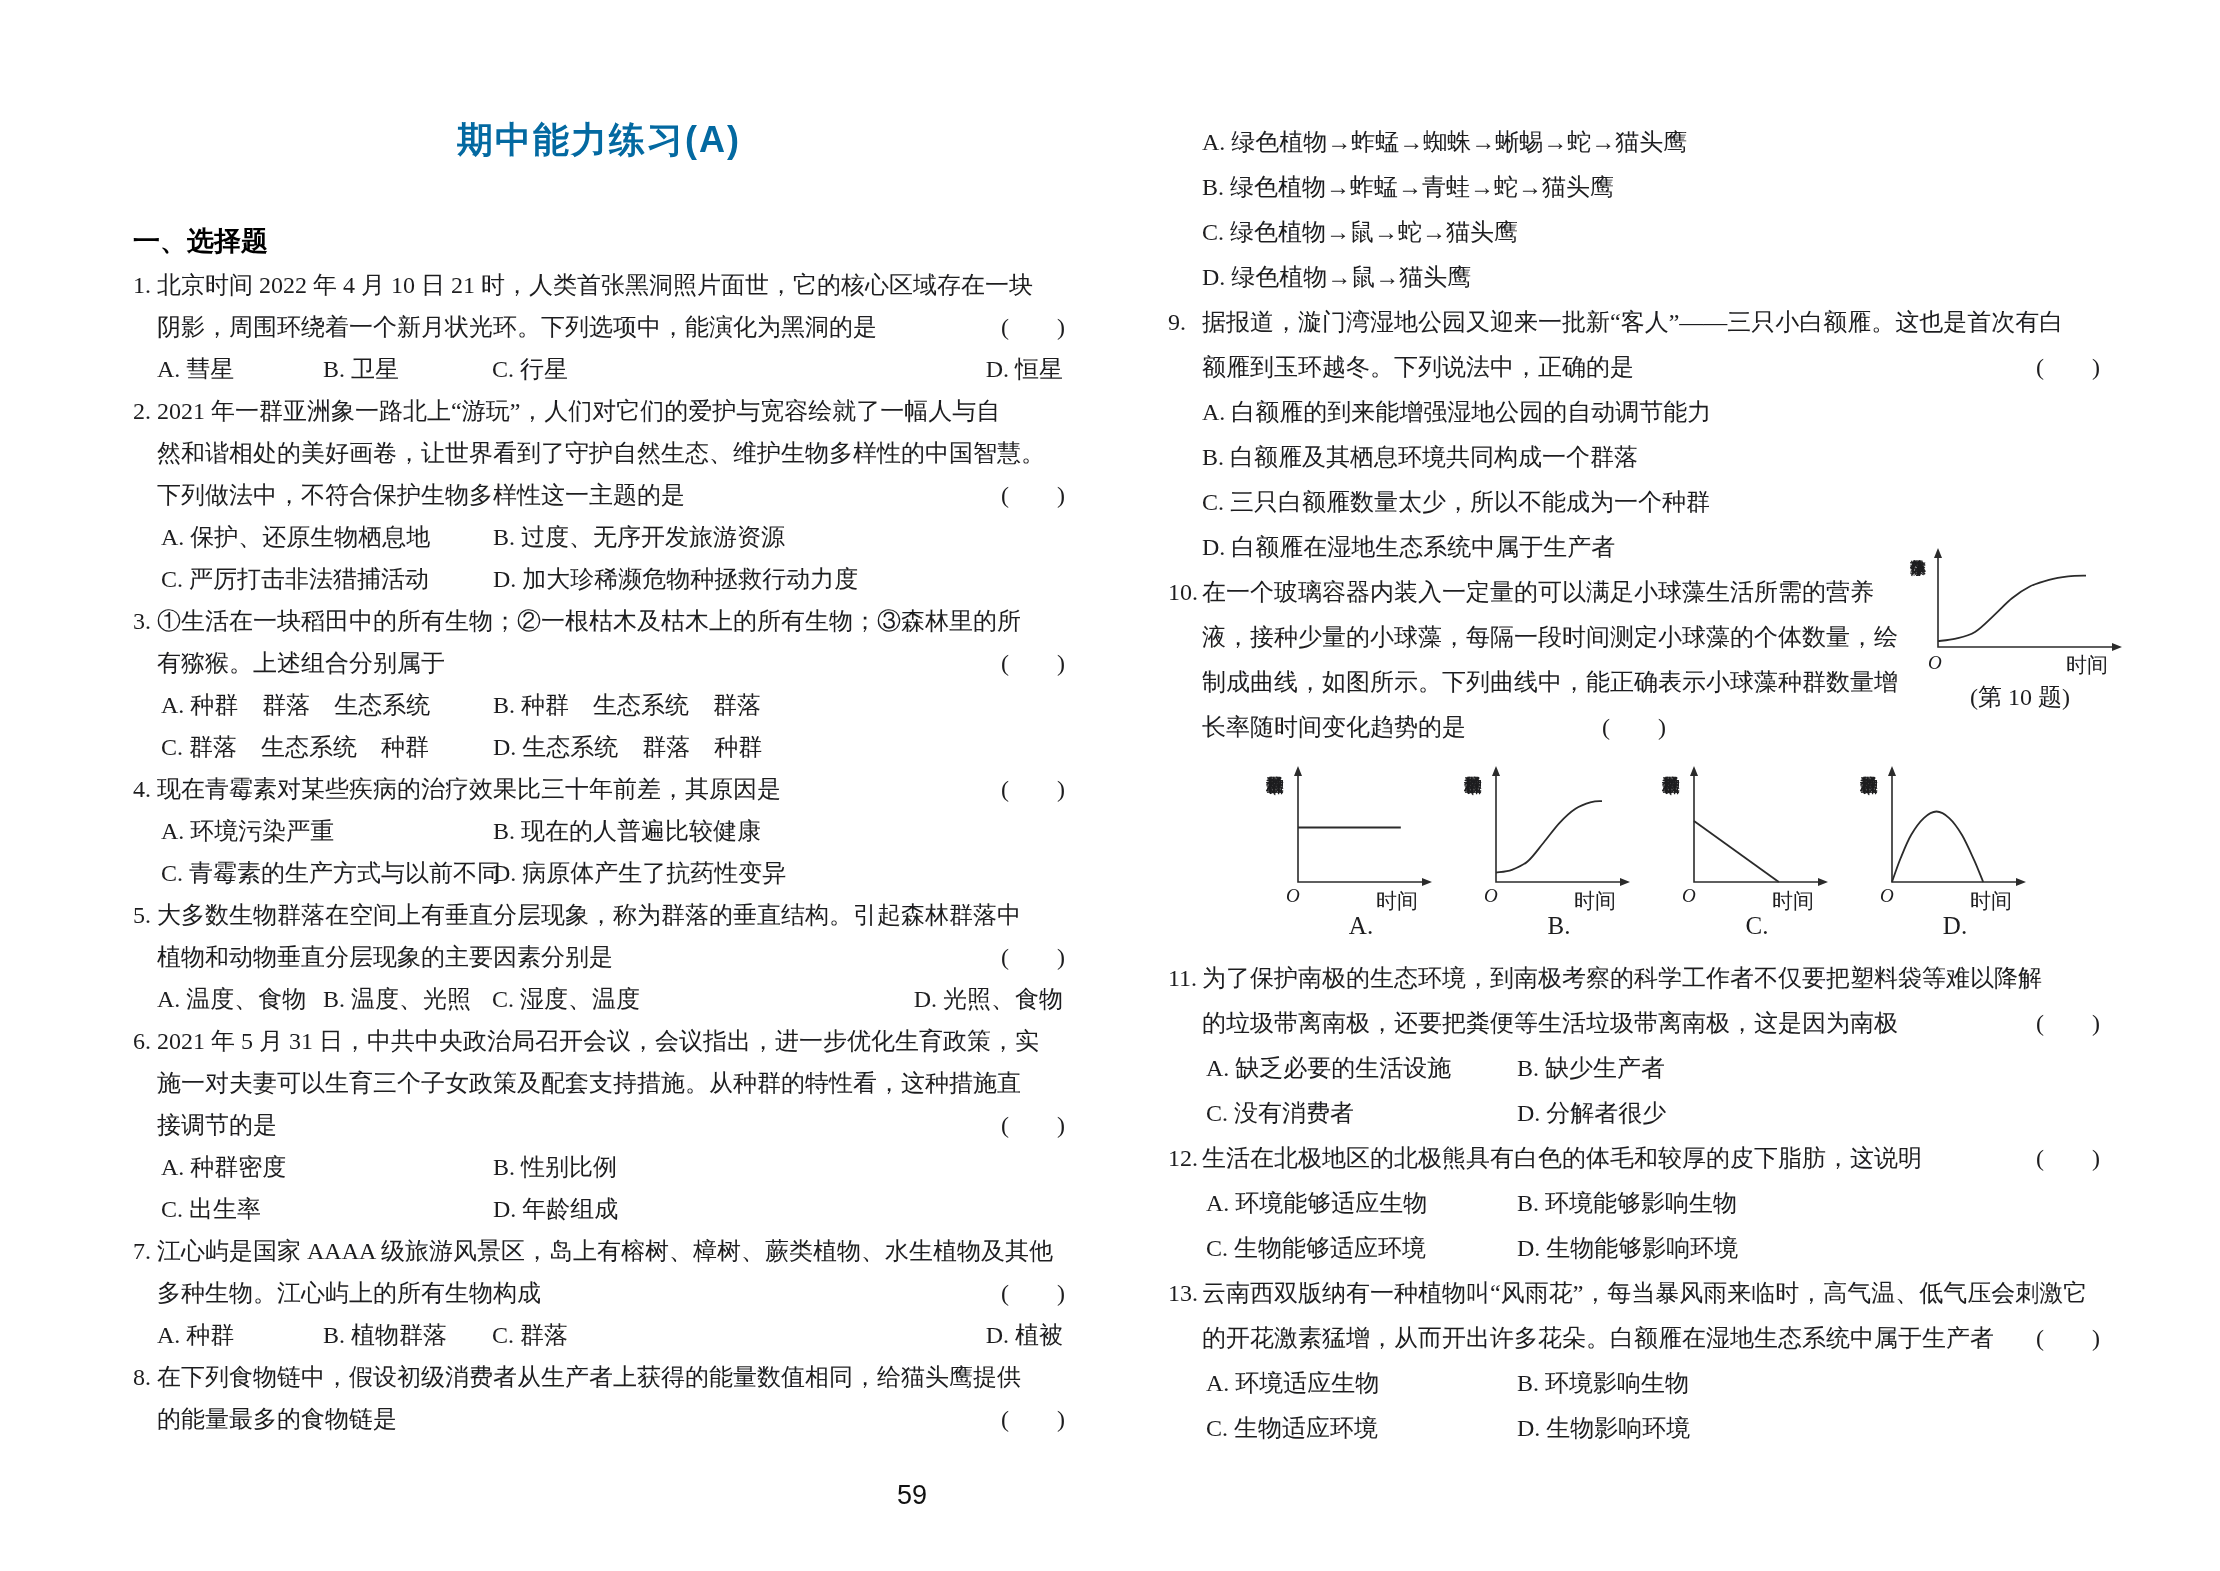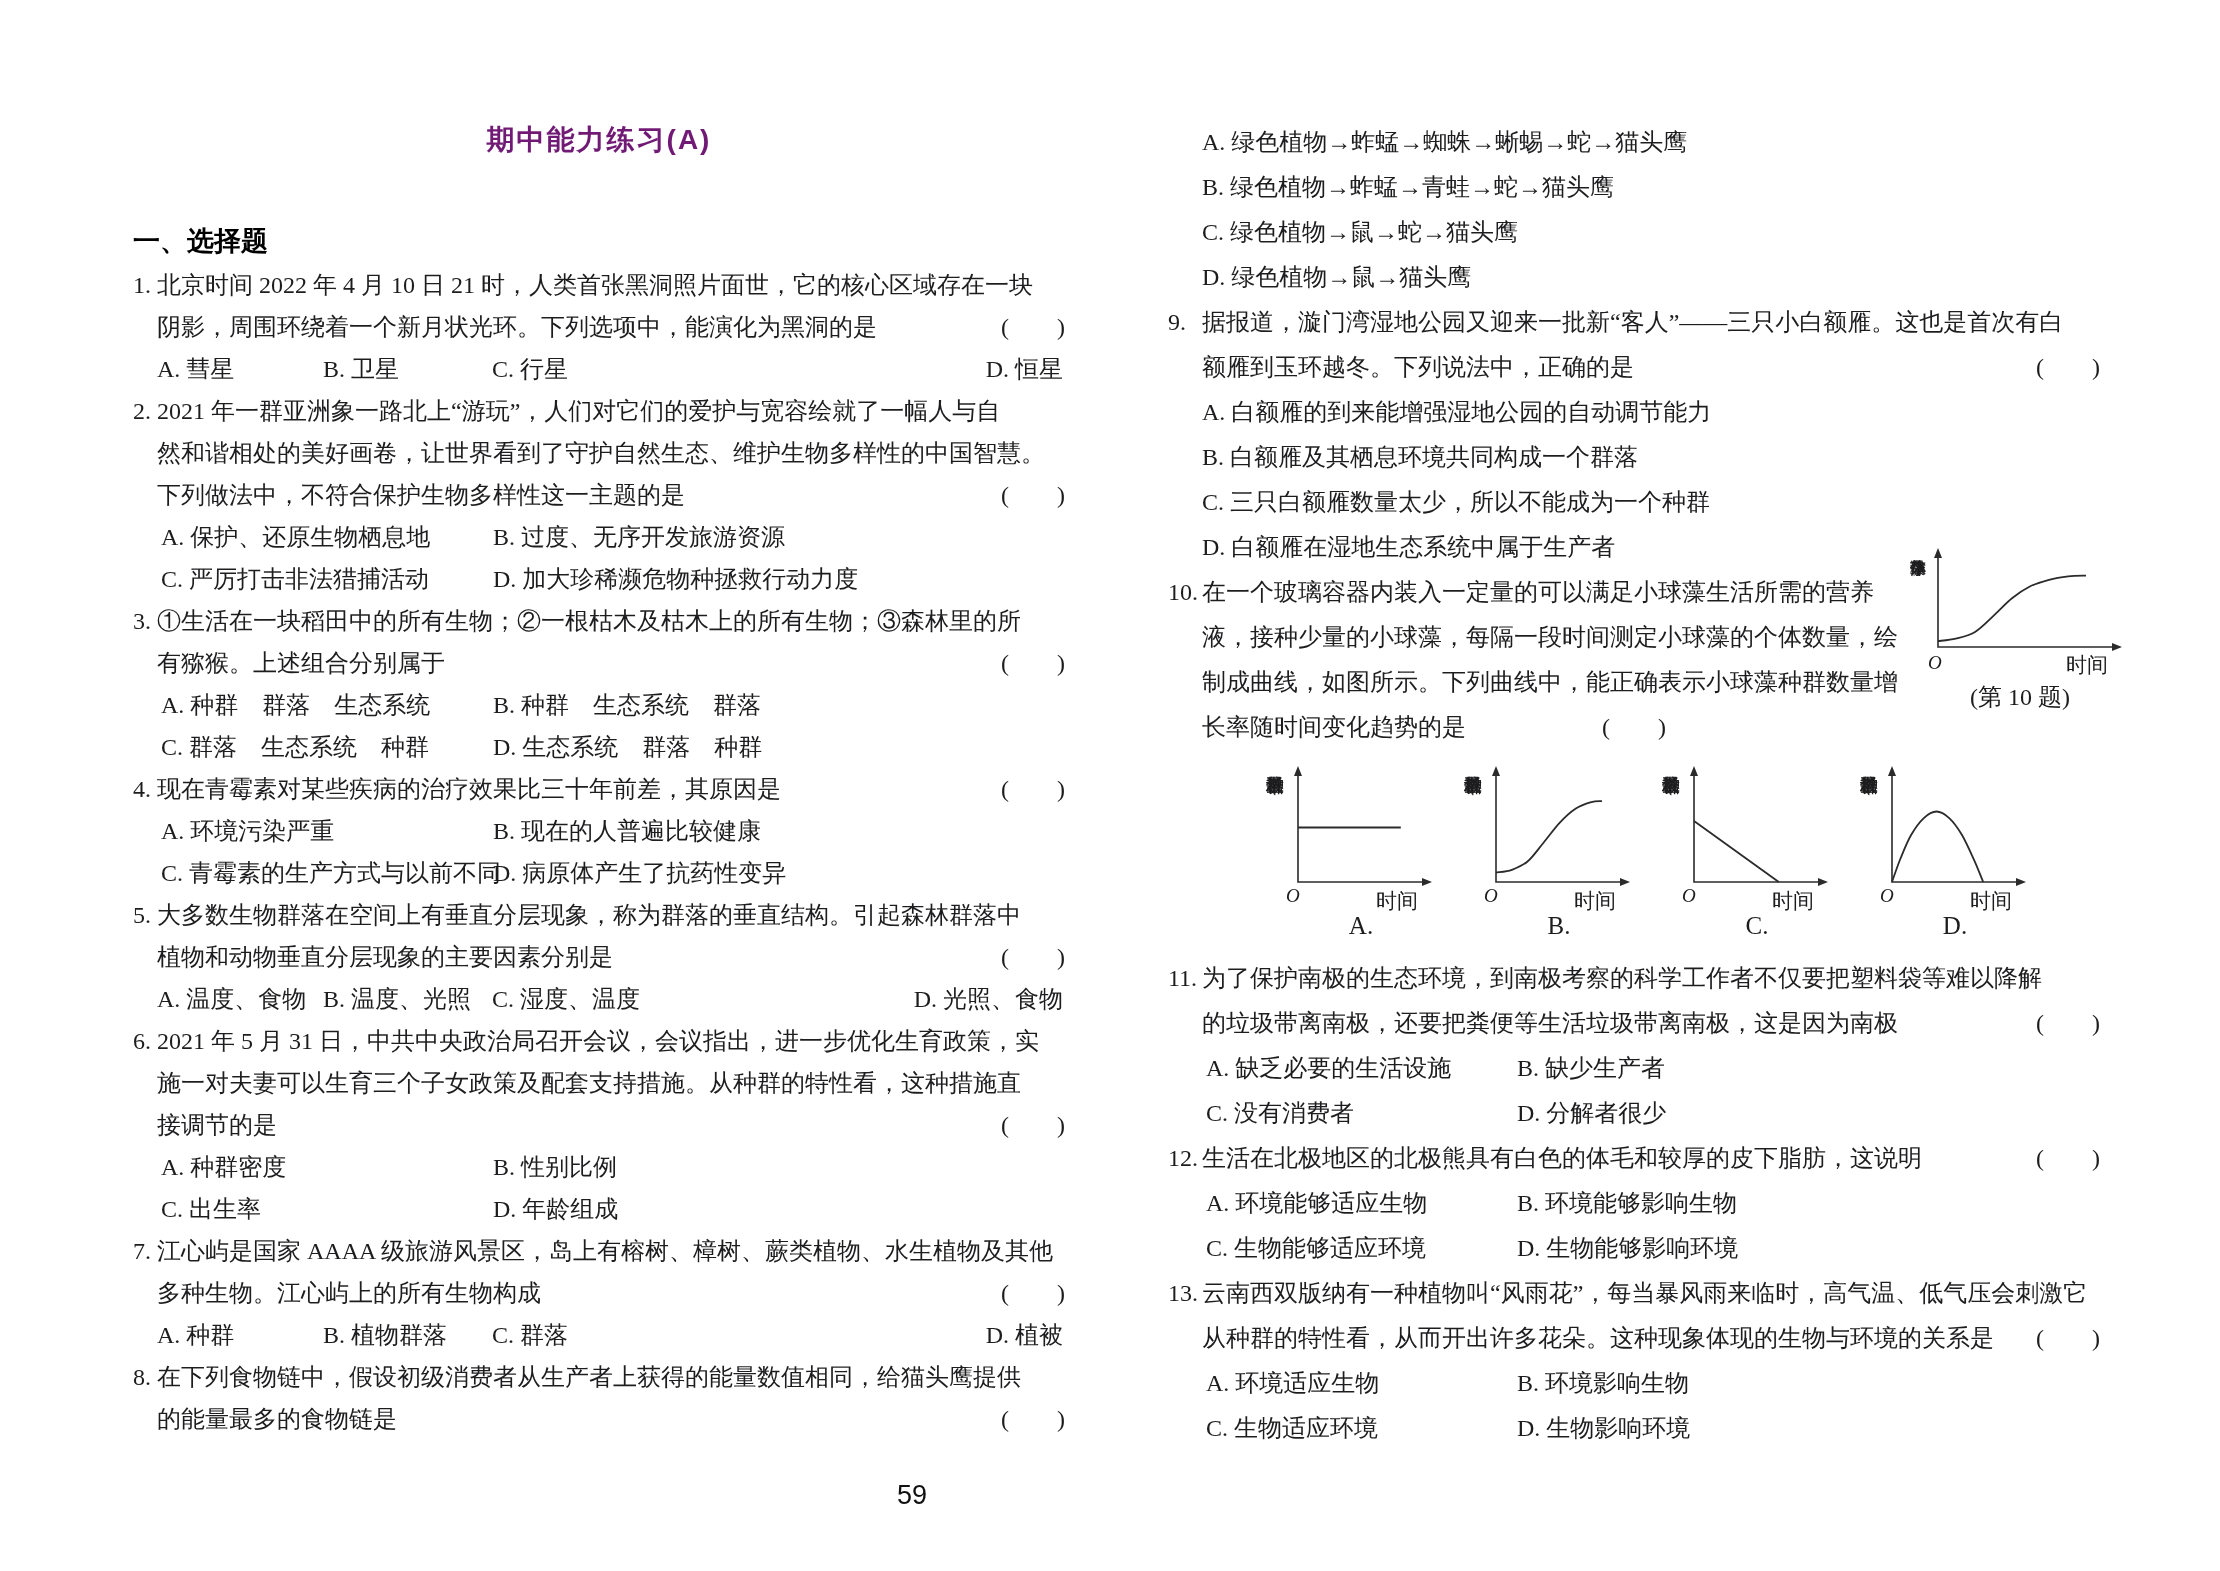--- a/index.html
+++ b/index.html
@@ -7,21 +7,21 @@
     position:relative;width:2220px;height:1571px;background:#ffffff;
     font-family:"Liberation Serif","DejaVu Serif",serif;color:#1d1d1f;
     overflow:hidden;
   }
   .col{position:absolute;top:0;}
   .col-left{left:133px;width:932px;}
   .col-right{left:1168px;width:932px;}
   .page-title{
     margin-top:114px;height:52px;line-height:52px;text-align:center;
     font-family:"Liberation Sans","DejaVu Sans",sans-serif;font-weight:bold;
-    font-size:28px;color:#701a75;letter-spacing:2px;
+    font-size:36px;color:#0369a1;letter-spacing:2px;
   }
   .section-heading{
     margin-top:52px;height:46px;line-height:46px;
     font-family:"Liberation Sans","DejaVu Sans",sans-serif;font-weight:bold;
     font-size:27px;color:#000000;
   }
   .q{display:flex;}
   .qnum{flex:0 0 24px;font-size:24px;line-height:42px;}
   .col-right .qnum{flex:0 0 34px;line-height:45px;}
   .qbody{flex:1;min-width:0;}
@@ -290,21 +290,21 @@
           <div class="orow two">
             <span class="p0">C. 生物能够适应环境</span>
             <span class="p1">D. 生物能够影响环境</span>
           </div>
         </div>
       </div>
       <div class="q">
         <span class="qnum">13.</span>
         <div class="qbody">
           <div class="tline"><span>云南西双版纳有一种植物叫“风雨花”，每当暴风雨来临时，高气温、低气压会刺激它</span></div>
-          <div class="tline"><span>从种群的特性看，从而开出许多花朵。这种现象体现的生物与环境的关系是</span><span class="bracket">(　　)</span></div>
+          <div class="tline"><span>的开花激素猛增，从而开出许多花朵。白额雁在湿地生态系统中属于生产者</span><span class="bracket">(　　)</span></div>
           <div class="orow two">
             <span class="p0">A. 环境适应生物</span>
             <span class="p1">B. 环境影响生物</span>
           </div>
           <div class="orow two">
             <span class="p0">C. 生物适应环境</span>
             <span class="p1">D. 生物影响环境</span>
           </div>
         </div>
       </div>

